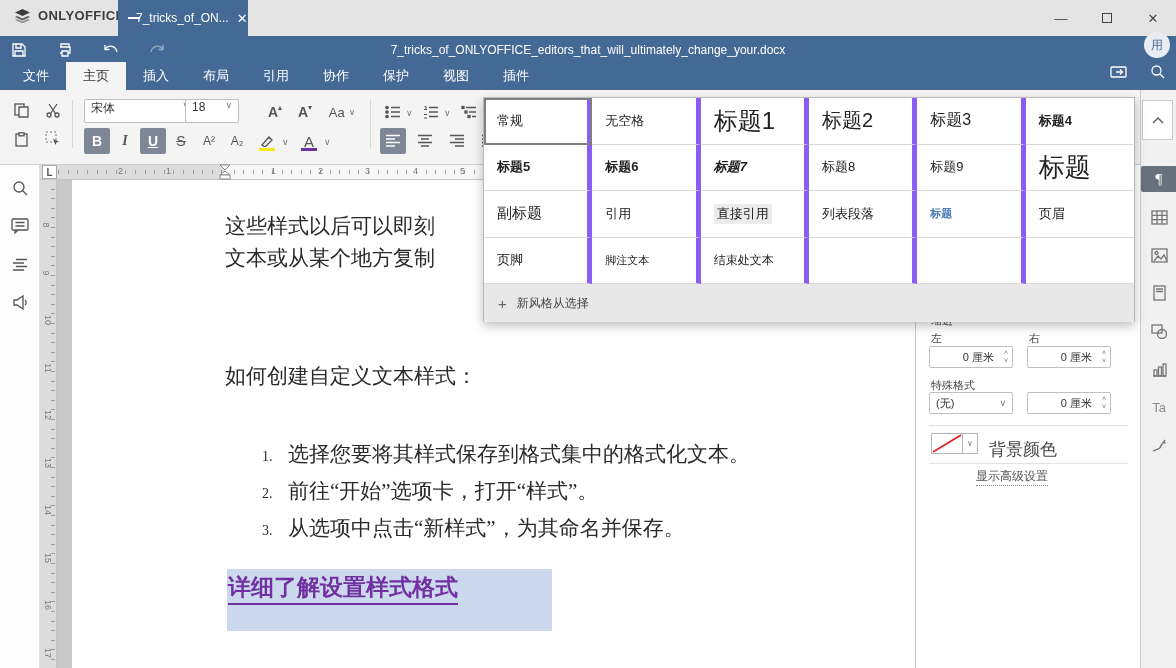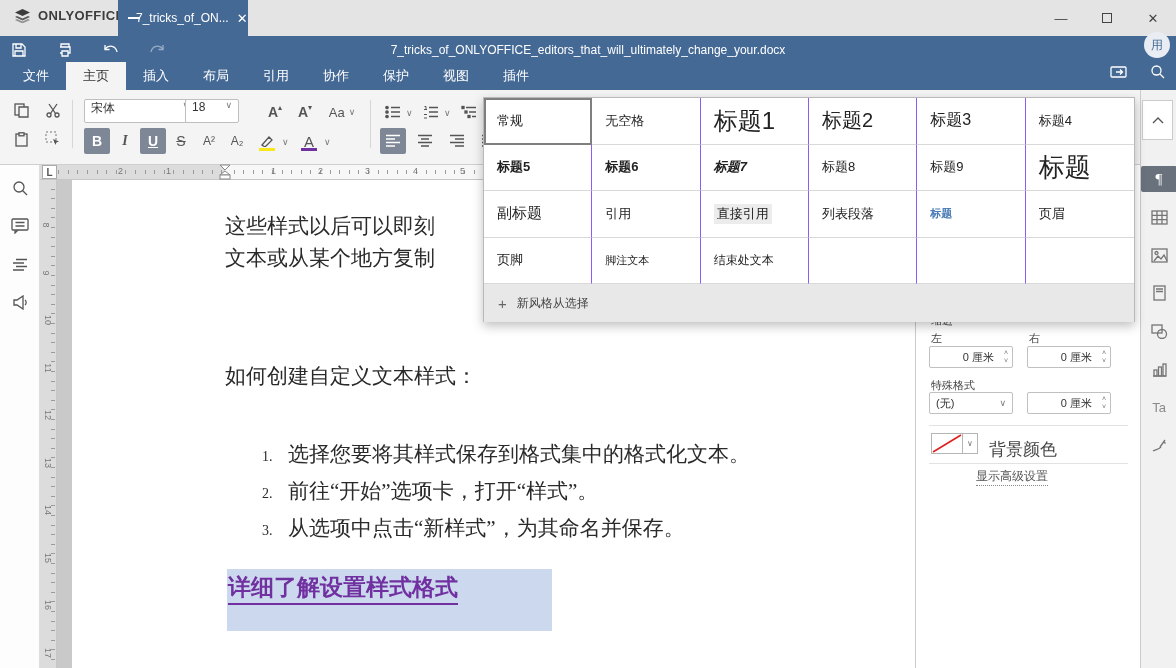--- a/index.html
+++ b/index.html
@@ -40,27 +40,27 @@
   .chev { color:#777; font-size:9px; }
   .vsep { position:absolute; width:1px; background:#d6d6d6; }
   .colorbar { position:absolute; width:16px; height:3px; }
   .btxt { font-size:14px; font-weight:bold; }
   .icsvg { stroke:#555; fill:none; stroke-width:1.3; }
   .wsvg { stroke:#fff; fill:none; stroke-width:1.3; }
 
   
   .gallery { position:absolute; left:483px; top:97px; width:652px; height:225px; background:#fff; border:1px solid #b9b9b9; box-shadow:0 4px 10px rgba(0,0,0,.25); z-index:30; }
   .gcells { display:grid; grid-template-columns:repeat(6,1fr); grid-auto-rows:46.5px; }
-  .gcell { border-right:1px solid #8b5cf6; border-bottom:1px solid #d9d9d9; display:flex; align-items:center; padding-left:13px; color:#222; overflow:hidden; white-space:nowrap; }
+  .gcell { border-right:5px solid #8b5cf6; border-bottom:1px solid #d9d9d9; display:flex; align-items:center; padding-left:13px; color:#222; overflow:hidden; white-space:nowrap; }
   .gcell:nth-child(6n){ border-right:none; }
   .gcell.sel { outline:2px solid #7f7f7f; outline-offset:-2px; }
   .gfoot { height:38px; background:#e8e8e8; display:flex; align-items:center; gap:10px; padding-left:14px; font-size:12px; color:#444; }
   .plus { font-size:15px; color:#666; }
   .s-normal{font-size:13px}.s-h1{font-size:24px}.s-h2{font-size:20px}.s-h3{font-size:16px}
-  .s-h4{font-size:13px;font-weight:normal}.s-h56{font-size:13px;font-weight:bold}
+  .s-h4{font-size:13px;font-weight:bold}.s-h56{font-size:13px;font-weight:bold}
   .s-h7{font-size:13px;font-weight:bold;font-style:italic}.s-h89{font-size:13px}
   .s-title{font-size:26px}.s-sub{font-size:15px}.s-q{font-size:13px}
   .s-iq{font-size:13px}.s-iq span{background:#ececec;padding:1px 3px}
   .s-lp{font-size:13px}.s-cap{font-size:11px;font-weight:bold;color:#4a7cb5}
   .s-hf{font-size:13px}.s-fn{font-size:11px}.s-en{font-size:12px}
 
   
   .lsidebar { position:absolute; left:0; top:165px; width:40px; height:503px; background:#fdfdfd; border-right:1px solid #dedede; }
   .lic { position:absolute; left:9px; width:22px; height:22px; display:flex; align-items:center; justify-content:center; }
 

